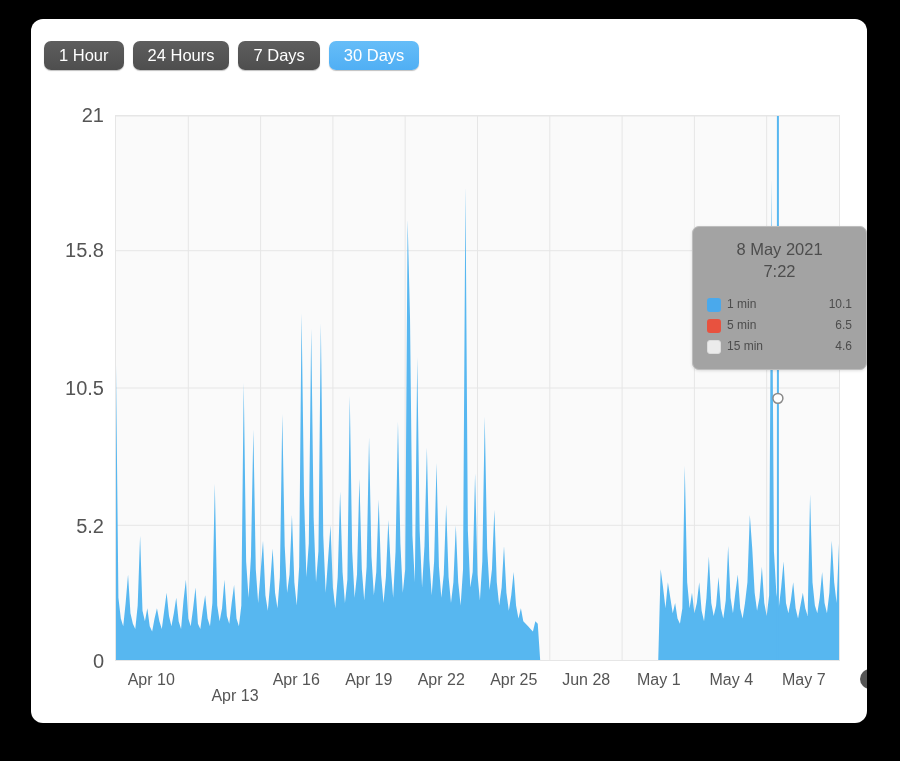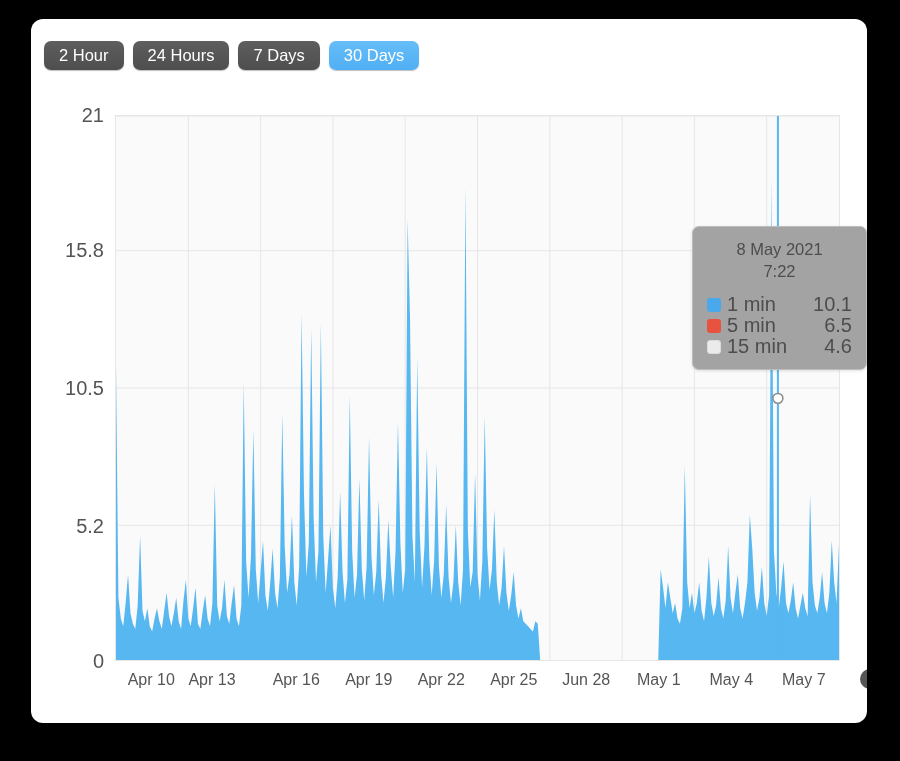--- a/index.html
+++ b/index.html
@@ -104,40 +104,40 @@
     text-align: center;
     font-size: 16.5px;
     color: #4d4d4d;
     line-height: 22px;
   }
   .tt-rows { margin-top: 12px; }
   .tt-row {
     display: flex;
     align-items: center;
     line-height: 21px;
-    font-size: 20px;
+    font-size: 12px;
     color: #4d4d4d;
     justify-content: space-between;
   }
   .tt-sw {
     width: 14px; height: 14px;
     border-radius: 3px;
     margin-right: 6px;
     flex: 0 0 auto;
   }
   .tt-name { flex: 1 1 auto; white-space: nowrap; }
   .tt-val { flex: 0 0 auto; text-align: right; }
 </style>
 </head>
 <body>
 
 <div id="app">
 
   <div class="range-bar">
-      <button class="range-btn">2 Hour</button>
+      <button class="range-btn">1 Hour</button>
       <button class="range-btn">24 Hours</button>
       <button class="range-btn">7 Days</button>
       <button class="range-btn active">30 Days</button>
     </div>
 
   <div class="chart-wrap">
 
     <div class="plot">
       <svg id="chart-svg" viewBox="0 0 725 546" preserveAspectRatio="none">
           <line x1="0" y1="410.79999999999995" x2="725" y2="410.79999999999995" stroke="#e6e6e6" stroke-width="1" vector-effect="non-scaling-stroke"></line>
@@ -161,21 +161,21 @@
 
     <div id="y-axis">
         <div class="ylabel" style="top: 582px;">0</div>
         <div class="ylabel" style="top: 446.8px;">5.2</div>
         <div class="ylabel" style="top: 309px;">10.5</div>
         <div class="ylabel" style="top: 171.2px;">15.8</div>
         <div class="ylabel" style="top: 36px;">21</div>
       </div>
     <div id="x-axis">
         <div class="xlabel" style="left: 120.25px;">Apr 10</div>
-        <div class="xlabel" style="left: 181px;">Apr 13</div>
+        <div class="xlabel" style="left: 204px; margin-top: 16px;">Apr 13</div>
         <div class="xlabel" style="left: 265.25px;">Apr 16</div>
         <div class="xlabel" style="left: 337.75px;">Apr 19</div>
         <div class="xlabel" style="left: 410.25px;">Apr 22</div>
         <div class="xlabel" style="left: 482.75px;">Apr 25</div>
         <div class="xlabel" style="left: 555.25px;">Jun 28</div>
         <div class="xlabel" style="left: 627.75px;">May 1</div>
         <div class="xlabel" style="left: 700.25px;">May 4</div>
         <div class="xlabel" style="left: 772.75px;">May 7</div>
       </div>
 

